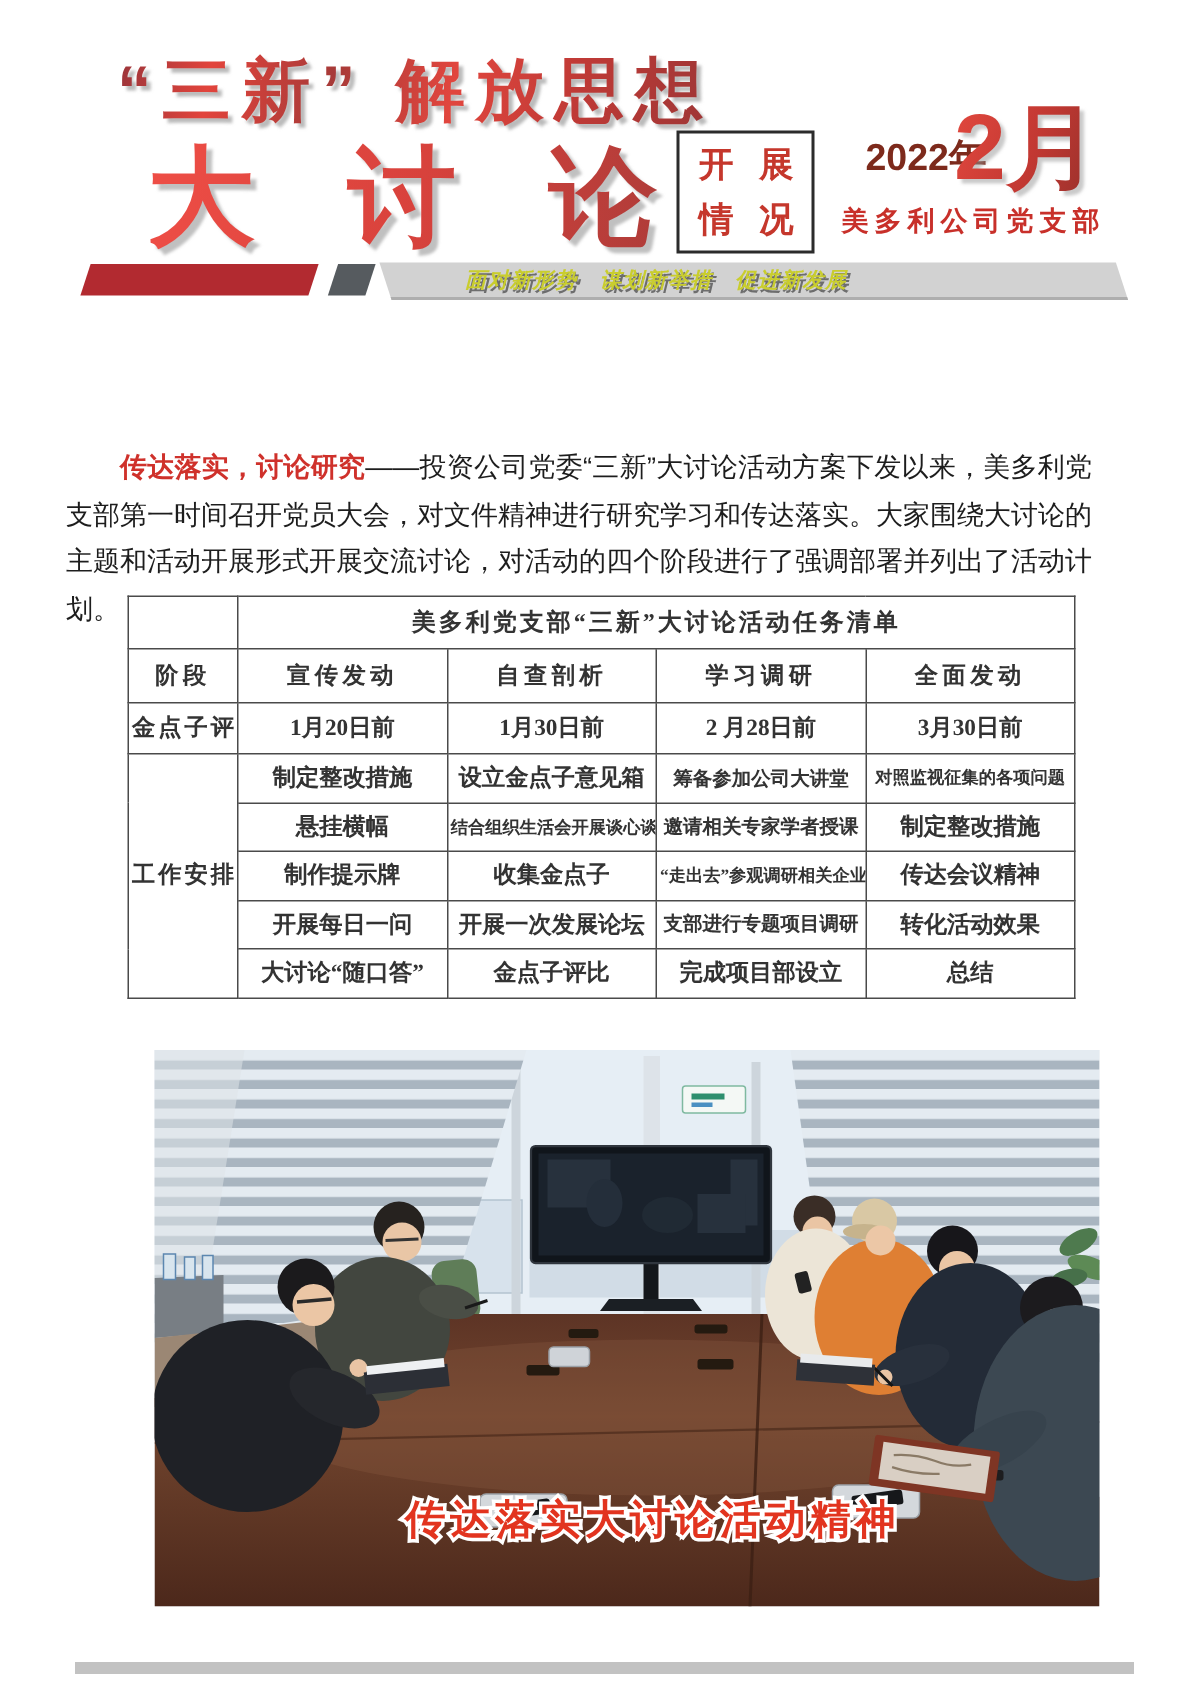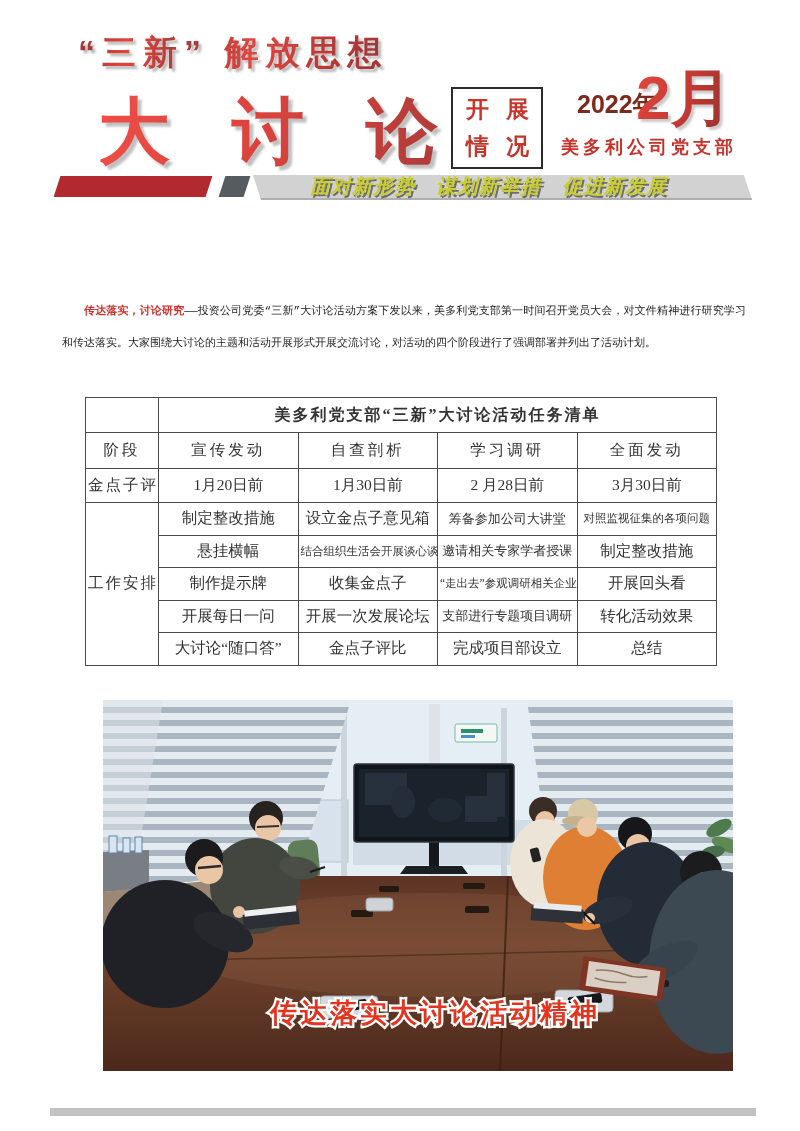--- a/index.html
+++ b/index.html
@@ -1,19 +1,19 @@
 <!DOCTYPE html>
 <html><head>
 <meta charset="utf-8">
 <style>
   html,body{margin:0;padding:0;background:#ffffff;}
   .page{position:relative;width:800px;height:1131px;background:#ffffff;overflow:hidden;
         font-family:"Liberation Sans","DejaVu Sans",sans-serif;}
   
-  .title1{position:absolute;left:78px;top:30px;font-size:34px;font-weight:900;letter-spacing:7px;white-space:nowrap;
+  .title1{position:absolute;left:78px;top:30px;font-size:46px;font-weight:900;letter-spacing:7px;white-space:nowrap;
           background:linear-gradient(100deg,#97343a 0%,#e2443c 16%,#a73a38 36%,#e1463e 56%,#c03a36 76%,#9d3636 100%);
           -webkit-background-clip:text;background-clip:text;color:transparent;
           filter:drop-shadow(3px 3px 1px rgba(130,130,130,.55));}
   .title2{position:absolute;left:98px;top:84px;font-size:72px;font-weight:900;letter-spacing:62px;white-space:nowrap;
           background:linear-gradient(100deg,#ef4e46 0%,#d8423c 45%,#a03a38 100%);
           -webkit-background-clip:text;background-clip:text;color:transparent;
           filter:drop-shadow(4px 4px 1px rgba(130,130,130,.5));}
   .badge{position:absolute;left:451px;top:87px;width:92px;height:82px;border:2.5px solid #2b2b2b;background:#fff;
          display:flex;flex-direction:column;justify-content:space-evenly;box-sizing:border-box;}
   .badge span{display:block;padding-left:13px;letter-spacing:17px;font-size:23px;font-weight:800;color:#c5372c;white-space:nowrap;}
@@ -22,34 +22,34 @@
          background:linear-gradient(110deg,#e4493f 0%,#c23832 55%,#93302b 100%);
          -webkit-background-clip:text;background-clip:text;color:transparent;
          filter:drop-shadow(3px 3px 1px rgba(150,150,150,.5));}
   .org{position:absolute;left:561px;top:135px;font-size:18px;font-weight:800;color:#c8302a;letter-spacing:4px;white-space:nowrap;}
   
   .strip-red{position:absolute;left:57px;top:176px;width:152px;height:21px;background:#b22a30;transform:skewX(-18deg);}
   .strip-dark{position:absolute;left:222px;top:176px;width:25px;height:21px;background:#565b5f;transform:skewX(-18deg);}
   .strip-gray{position:absolute;left:257px;top:175px;width:491px;height:23px;background:#d2d2d2;transform:skewX(18deg);
               border-bottom:2px solid #aeaeae;}
   .slogan{position:absolute;left:310px;top:174px;width:440px;height:24px;line-height:24px;
-          font-size:20px;font-weight:900;font-style:italic;color:#c9cd2e;letter-spacing:1px;white-space:nowrap;
+          font-size:14px;font-weight:900;font-style:italic;color:#c9cd2e;letter-spacing:1px;white-space:nowrap;
           text-shadow:2px 2px 0 #6d6d6d;}
   
   .stage{position:absolute;left:70px;top:206px;font-size:20px;font-weight:900;color:#0f0f0f;letter-spacing:1px;}
   .headline{position:absolute;left:63px;top:241px;margin:0;font-size:30px;font-weight:900;color:#121212;
             letter-spacing:.5px;white-space:nowrap;}
-  .para{position:absolute;left:62px;top:296px;width:684px;margin:0;font-size:11px;line-height:31.5px;
-        color:#1d1d1d;text-align:justify;text-indent:2em;font-family:Liberation Mono, monospace;}
+  .para{position:absolute;left:44px;top:296px;width:684px;margin:0;font-size:18px;line-height:31.5px;
+        color:#1d1d1d;text-align:justify;text-indent:2em;}
   .para .lead{color:#cf312b;font-weight:800;}
   
   .task-table{position:absolute;left:85px;top:397px;width:632px;border-collapse:collapse;table-layout:fixed;
               font-family:"Liberation Serif","DejaVu Serif",serif;color:#333;}
   .task-table td{border:1px solid #4a4a4a;text-align:center;vertical-align:middle;font-size:15.5px;
-                 padding:0 2px;overflow:hidden;white-space:nowrap;}
+                 padding:0 2px;overflow:hidden;white-space:nowrap;font-weight:bold;}
   .task-table .c0{width:68px;}
   .task-table .r-title td{height:34px;}
   .task-table .r-head td{height:35px;letter-spacing:3px;}
   .task-table .r-time td{height:33px;}
   .task-table .r-work td{height:31.5px;}
   .task-table .t-title{font-weight:700;letter-spacing:2px;font-size:16px;margin-top:12px;}
   .task-table .rowhead{letter-spacing:2px;}
   .task-table .sm{font-size:13px;letter-spacing:0;}
   .task-table .xs{font-size:11.5px;letter-spacing:0;}
   
@@ -111,21 +111,21 @@
     <tr class="r-work">
       <td>悬挂横幅</td>
       <td class="xs">结合组织生活会开展谈心谈话</td>
       <td class="sm">邀请相关专家学者授课</td>
       <td>制定整改措施</td>
     </tr>
     <tr class="r-work">
       <td>制作提示牌</td>
       <td>收集金点子</td>
       <td class="xs">“走出去”参观调研相关企业</td>
-      <td>开展回头看</td>
+      <td>传达会议精神</td>
     </tr>
     <tr class="r-work">
       <td>开展每日一问</td>
       <td>开展一次发展论坛</td>
       <td class="sm">支部进行专题项目调研</td>
       <td>转化活动效果</td>
     </tr>
     <tr class="r-work">
       <td>大讨论“随口答”</td>
       <td>金点子评比</td>

